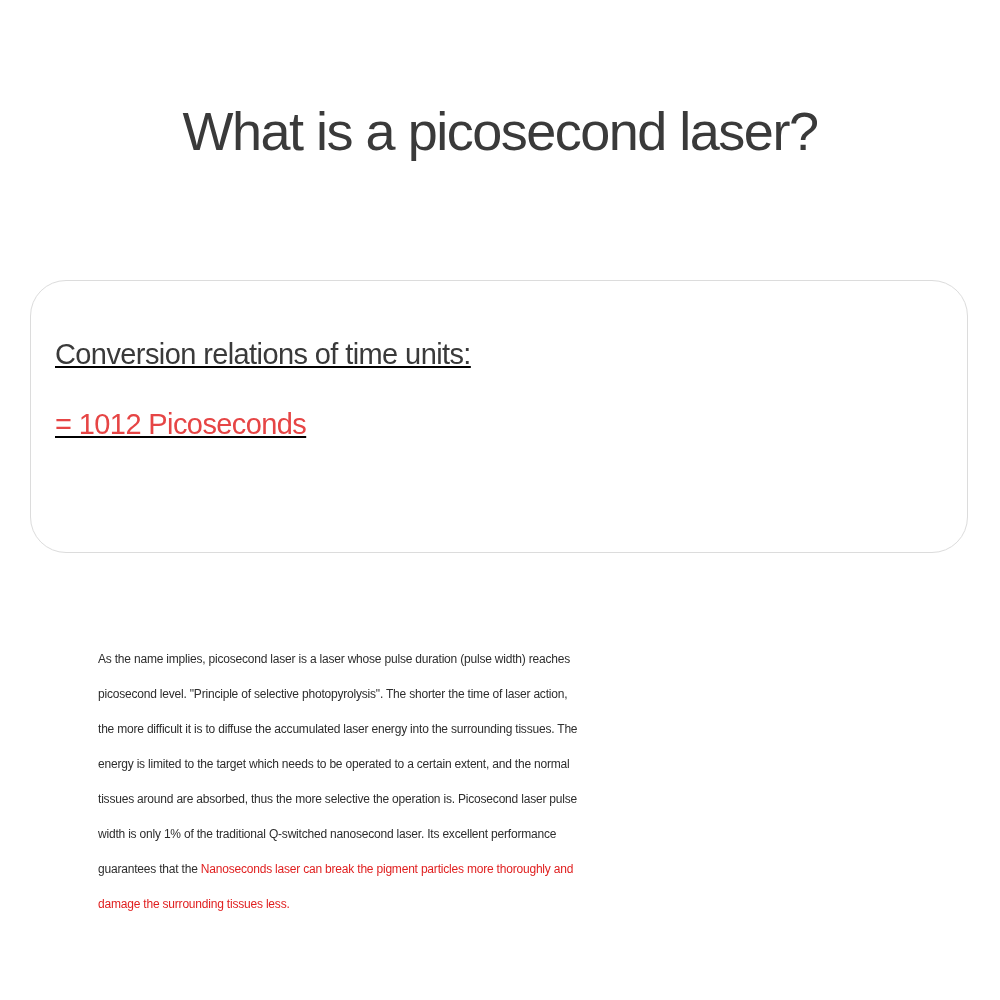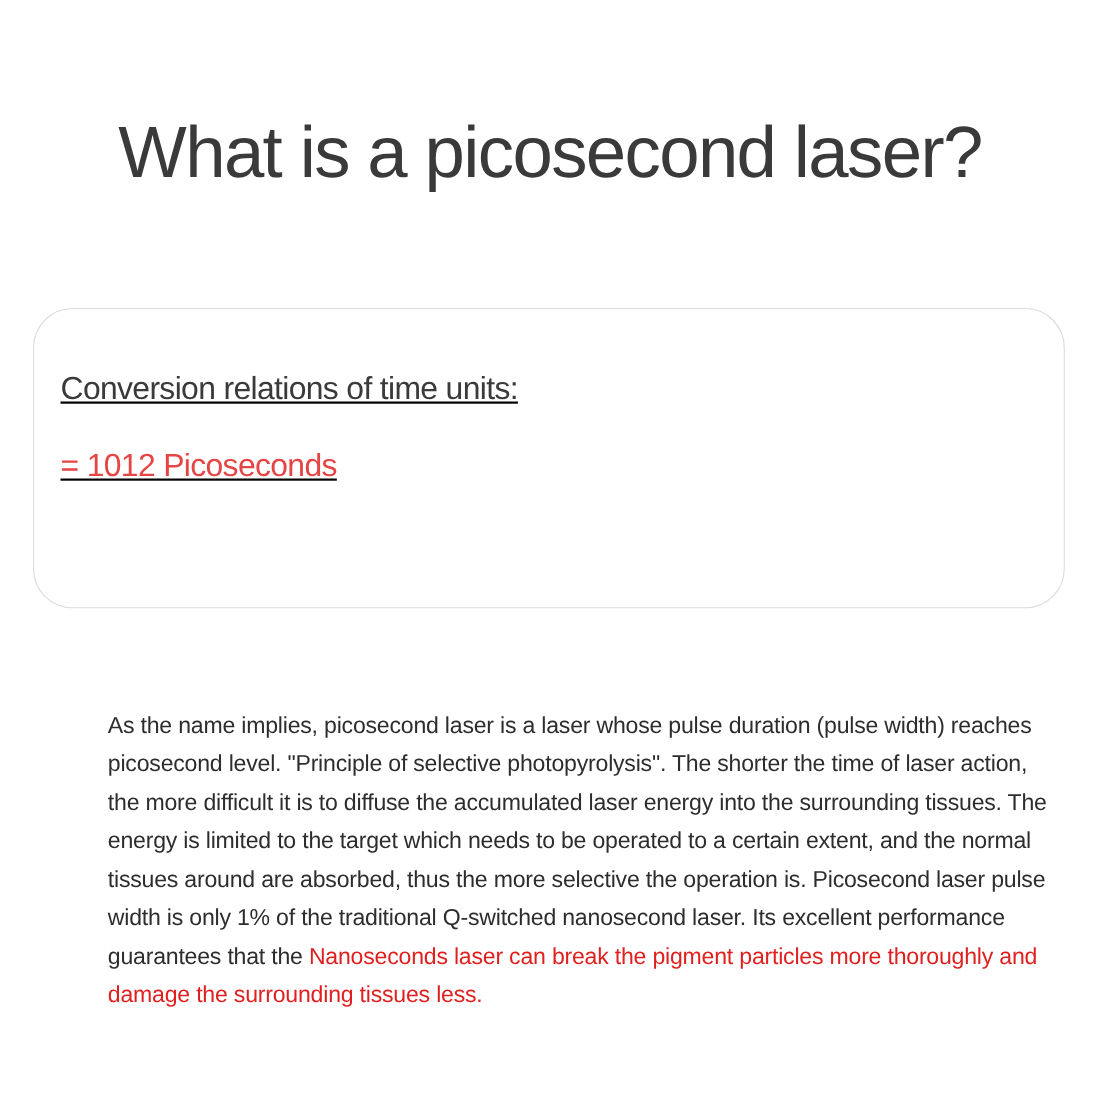--- a/index.html
+++ b/index.html
@@ -14,21 +14,21 @@
     font-family: "Liberation Sans", sans-serif;
     overflow: hidden;
   }
   .title {
     position: absolute;
     top: 100px;
     left: 0;
     width: 1000px;
     margin: 0;
     text-align: center;
-    font-size: 66px;
+    font-size: 54px;
     font-weight: 400;
     letter-spacing: -1.5px;
     color: var(--title-text, #3a3a3a);
   }
   .conversion-box {
     position: absolute;
     top: 280px;
     left: 30px;
     width: 938px;
     height: 273px;
@@ -50,21 +50,21 @@
   }
   .conversion-box p.red-line {
     color: var(--box-red, #e64545);
     margin-top: 40px;
   }
   .description {
     position: absolute;
     top: 642px;
     left: 98px;
     width: 815px;
-    font-size: 21px;
+    font-size: 12px;
     font-weight: 400;
     letter-spacing: -0.2px;
     color: var(--body-text, #2d2d2d);
   }
   .para-line {
     line-height: 35px;
     white-space: pre;
   }
   .para-line .red {
     color: var(--paragraph-red, #e01f1f);

